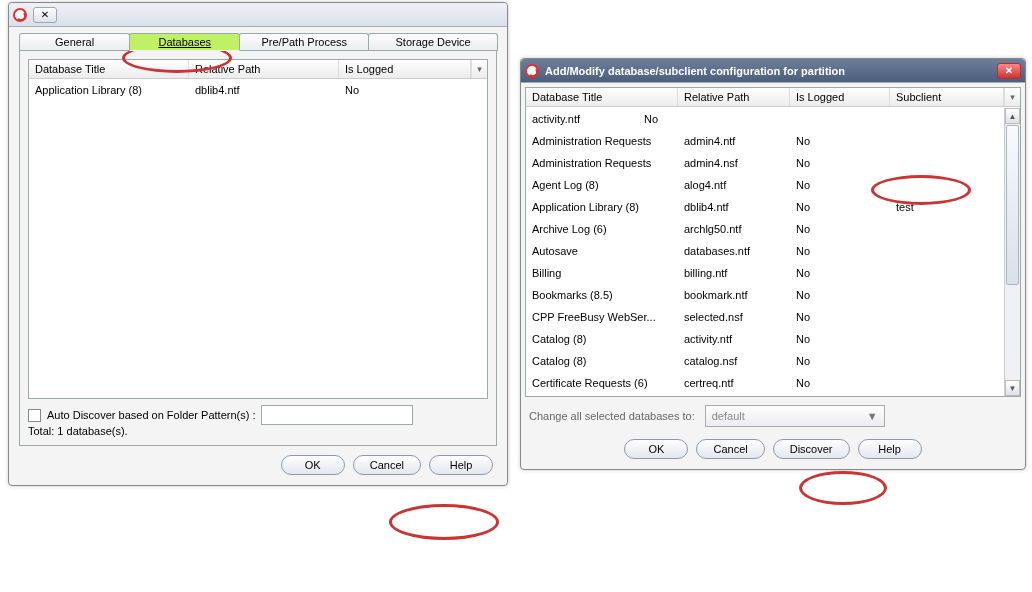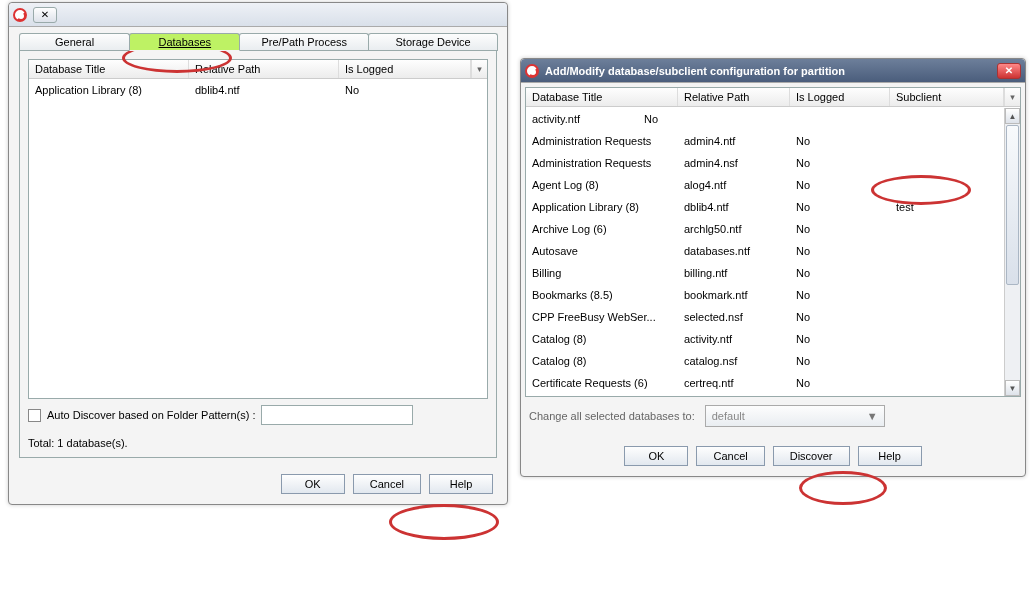--- a/index.html
+++ b/index.html
@@ -119,32 +119,31 @@
   }
   .auto-row{ display:flex; align-items:center; margin-top:6px; }
   .textfield{
     border:1px solid #9aa; background:#fff; height:20px; padding:2px 4px;
     font:inherit;
   }
   .btn{
     border:1px solid #8a9aad;
     background:linear-gradient(#fefefe,#e2e8ef);
     padding:3px 16px;
-    border-radius:0;
+    border-radius:10px;
     cursor:pointer;
     font:inherit;
     min-width:64px;
-    margin-top:7px;
   }
   .btn-primary{
     background:linear-gradient(#dff1fb,#b9ddf2);
     border-color:#5a9dd0;
   }
   .btn-row{ display:flex; justify-content:flex-end; gap:8px; margin-top:8px; padding:0 4px;}
-  .total-line{ margin-top:12px; }
+  .total-line{ margin-top:0; }
   .circle-annot{
     position:absolute; border:3px solid #c33; border-radius:50%;
     pointer-events:none;
   }
   .grid2{
     border:1px solid #9aa; background:#fff;
     height:310px; overflow:hidden;
     position:relative; margin:4px 4px 0;
   }
   .grid2 .list-header{ position:sticky; top:0; }

